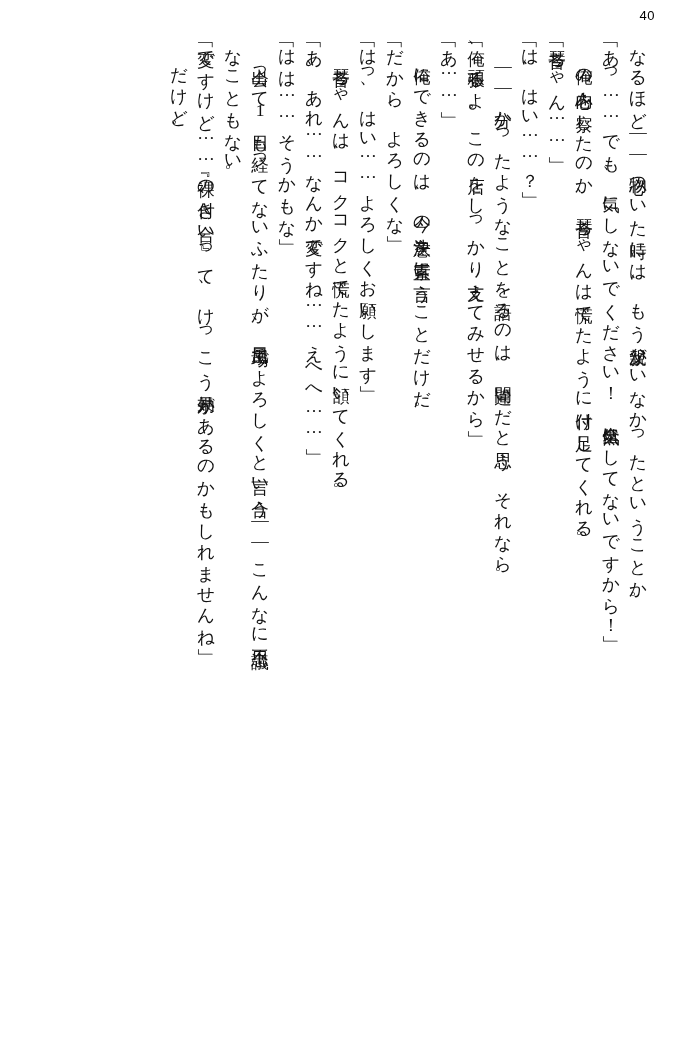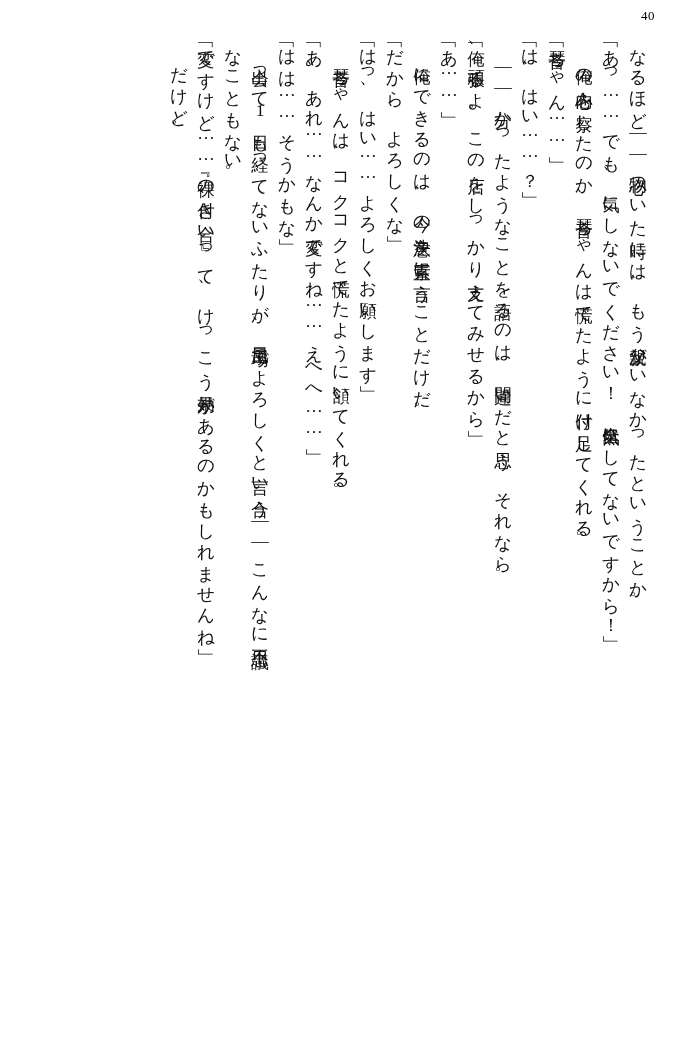--- a/index.html
+++ b/index.html
@@ -17,21 +17,21 @@
     height: 1050px;
     background: #ffffff;
     overflow: hidden;
     box-sizing: border-box;
   }
   .page-number {
     position: absolute;
     top: 8px;
     right: 24px;
     font-size: 13px;
-    font-family: Liberation Serif, serif;
+    font-family: Liberation Sans, sans-serif;
     color: #000;
     letter-spacing: 0.5px;
   }
   .text-body {
     position: absolute;
     top: 36px;
     right: 28px;
     bottom: 30px;
     left: 28px;
     display: flex;

